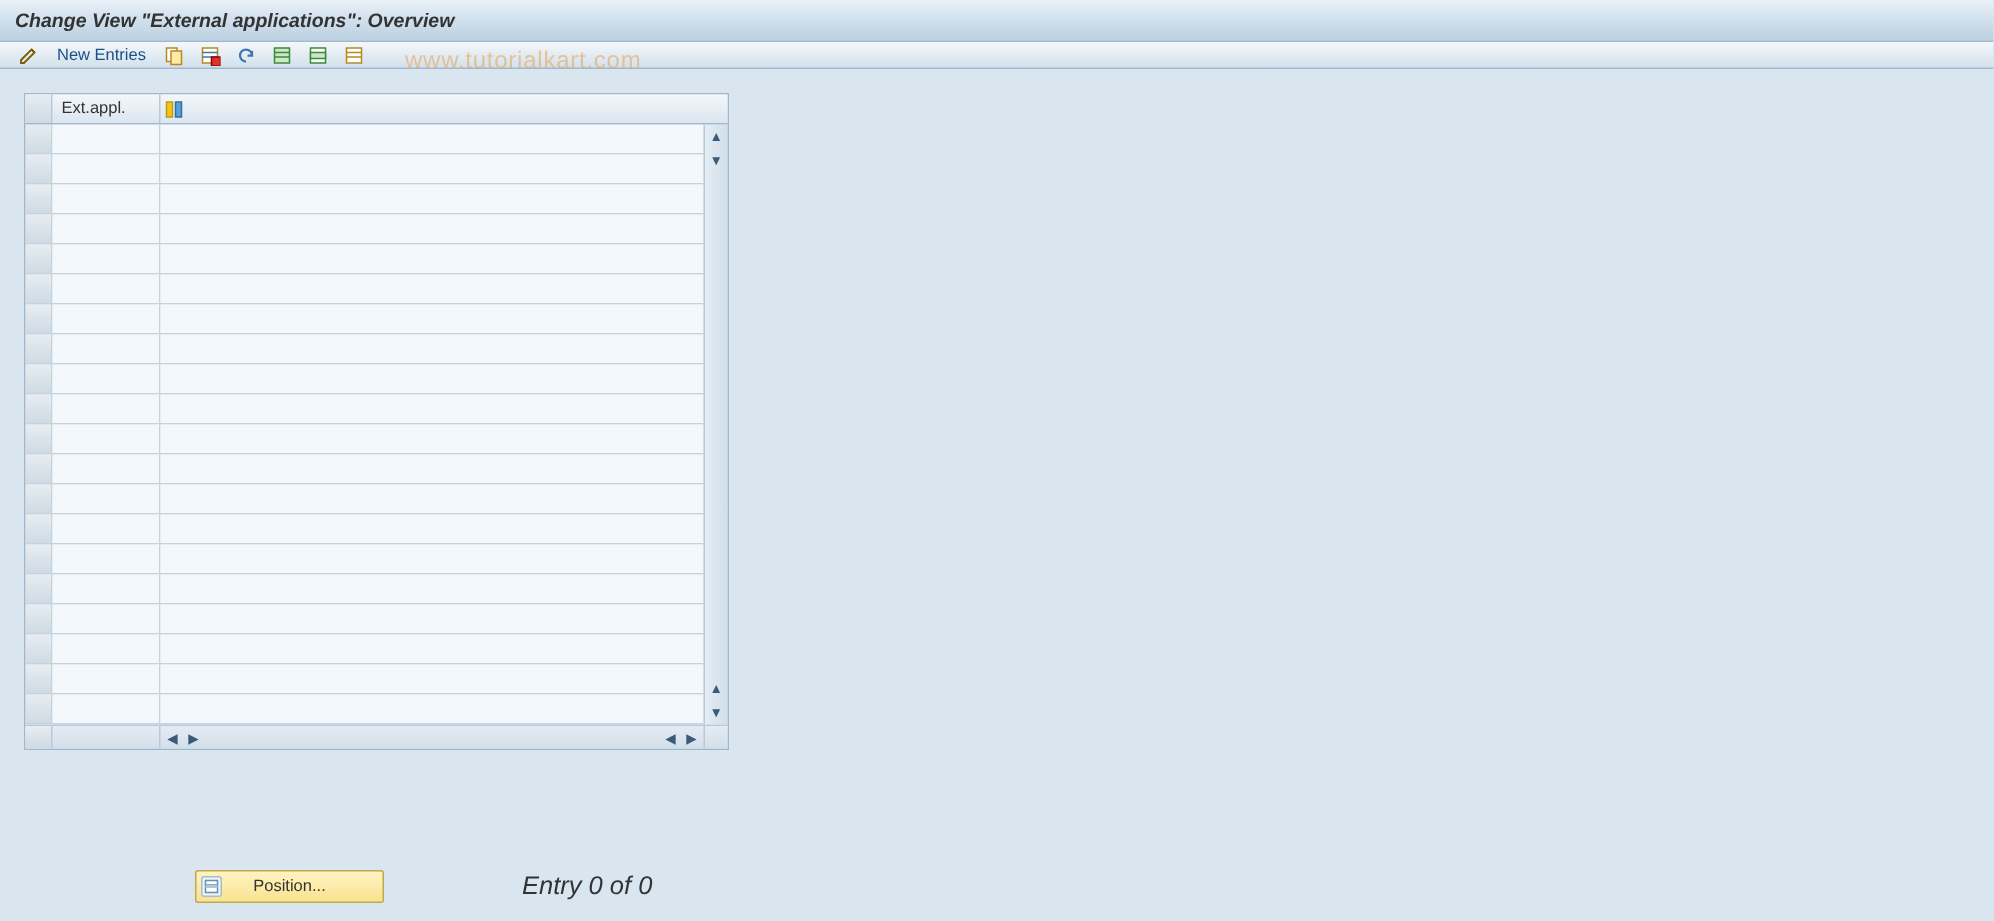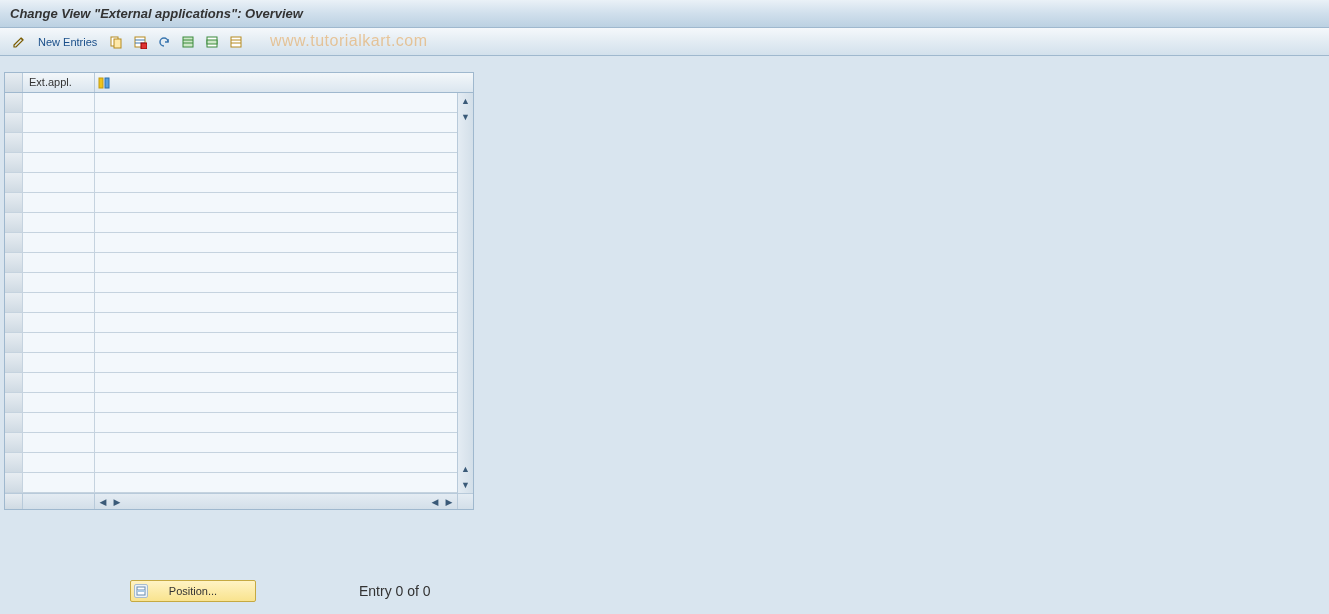--- a/index.html
+++ b/index.html
@@ -18,21 +18,21 @@
       border-bottom: 1px solid #9fb8ce;
       display: flex;
       align-items: center;
       padding: 0 10px;
       font-style: italic;
       font-weight: bold;
       font-size: 13px;
       color: #333;
     }
     .toolbar {
-      height: 28px;
+      height: 18px;
       background: linear-gradient(to bottom, #f5f8fb 0%, #e3ecf3 50%, #d3e1ec 100%);
       border-bottom: 1px solid #9fb8ce;
       display: flex;
       align-items: center;
       padding: 0 10px;
       gap: 6px;
       position: relative;
     }
     .toolbar .tb-btn {
       width: 18px;
@@ -54,21 +54,21 @@
       left: 270px;
       top: 4px;
       font-size: 16px;
       font-weight: normal;
       color: #e6a85c;
       opacity: 0.6;
       letter-spacing: 0.5px;
       pointer-events: none;
     }
     .content {
-      padding: 16px 4px;
+      padding: 16px 16px;
     }
     .table-wrap {
       width: 470px;
       background: #e9f0f6;
       border: 1px solid #9fb8ce;
       position: relative;
     }
     .table-header {
       display: flex;
       height: 20px;
@@ -156,21 +156,21 @@
       display:flex;align-items:center;justify-content:center;
       gap:6px;
       font-size:11px;color:#333;cursor:pointer;
       position:relative;
     }
     .position-btn .pb-icon{
       position:absolute;left:3px;top:3px;width:14px;height:14px;
       display:flex;align-items:center;justify-content:center;
       background:#eef3f7;border:1px solid #a8bdd0;border-radius:2px;
     }
-    .entry-text{font-size:14px;color:#333;margin-left:43px;}
+    .entry-text{font-size:17px;color:#333;margin-left:32px;font-style:italic;}
     svg{display:block;}
   </style>
 </head>
 <body>
 
 <div class="title-bar">
   <span>Change View "External applications": Overview</span>
 </div>
 
 <div class="toolbar">

